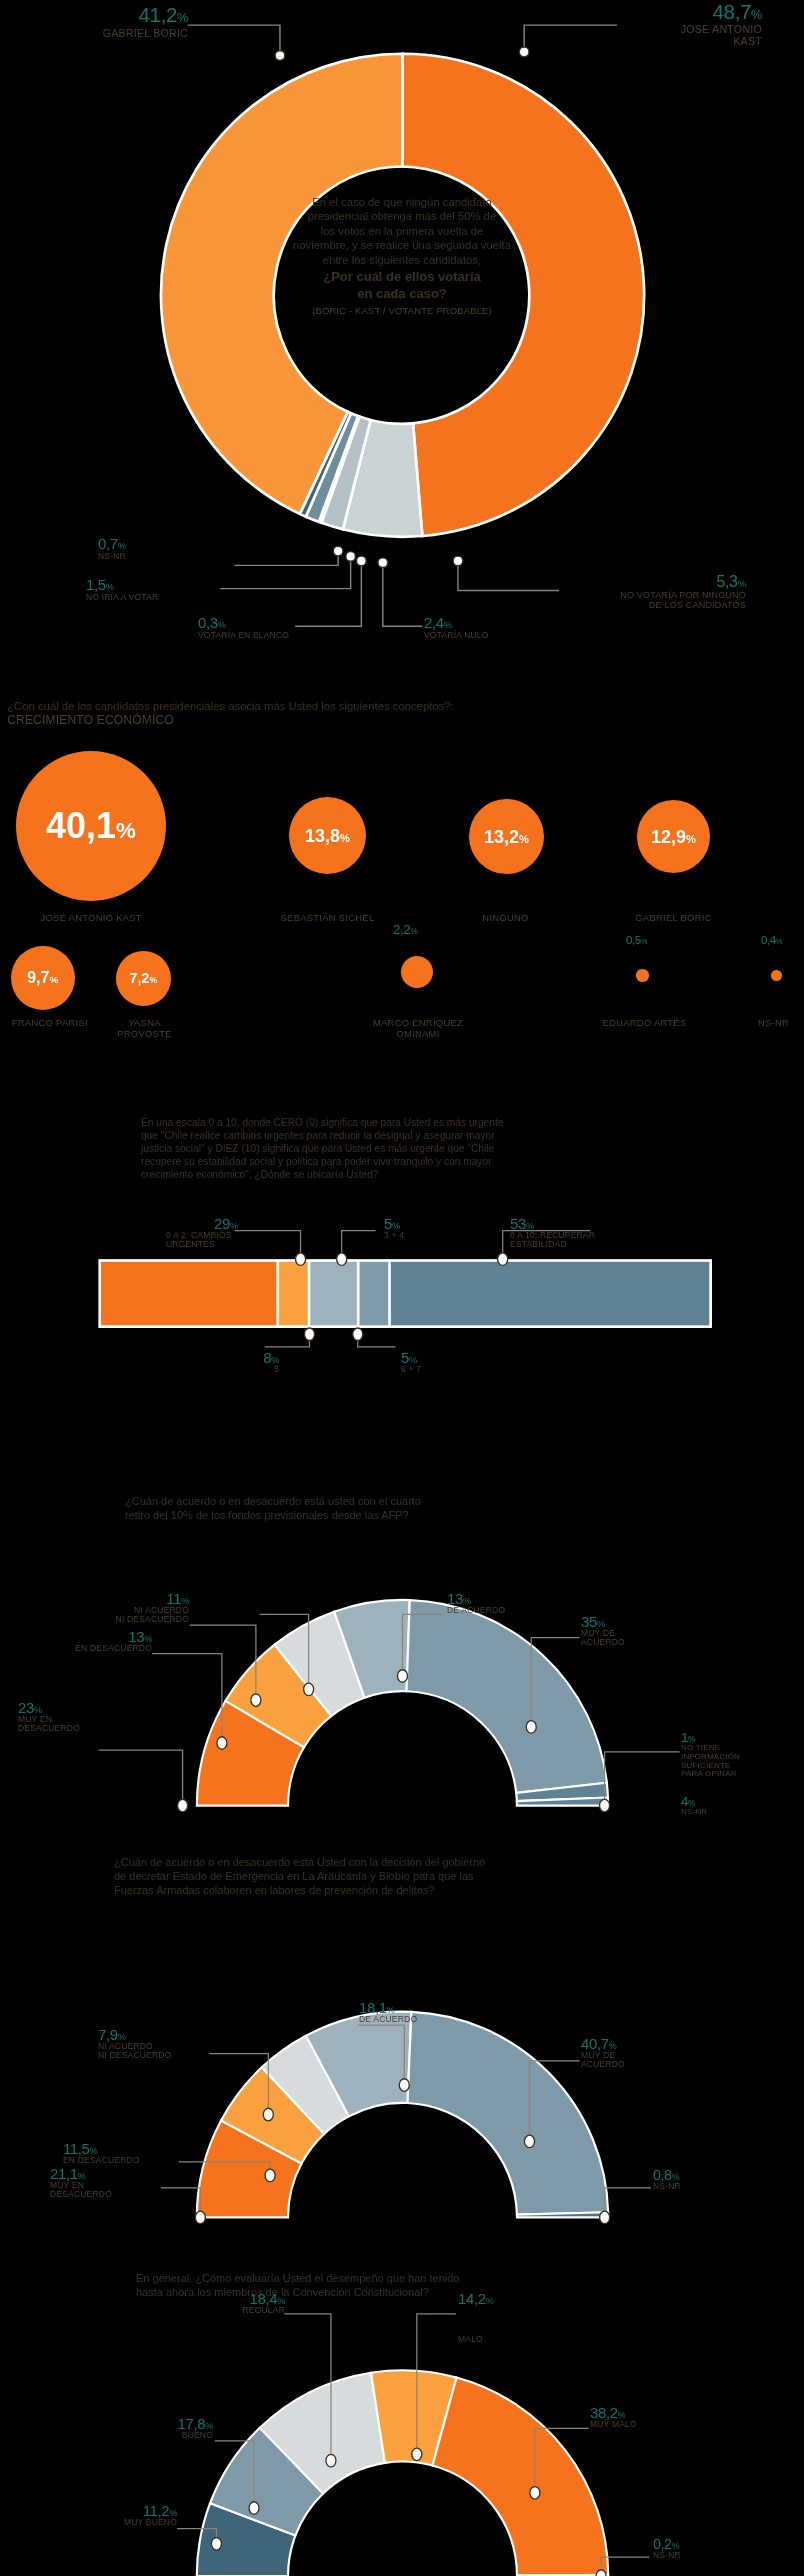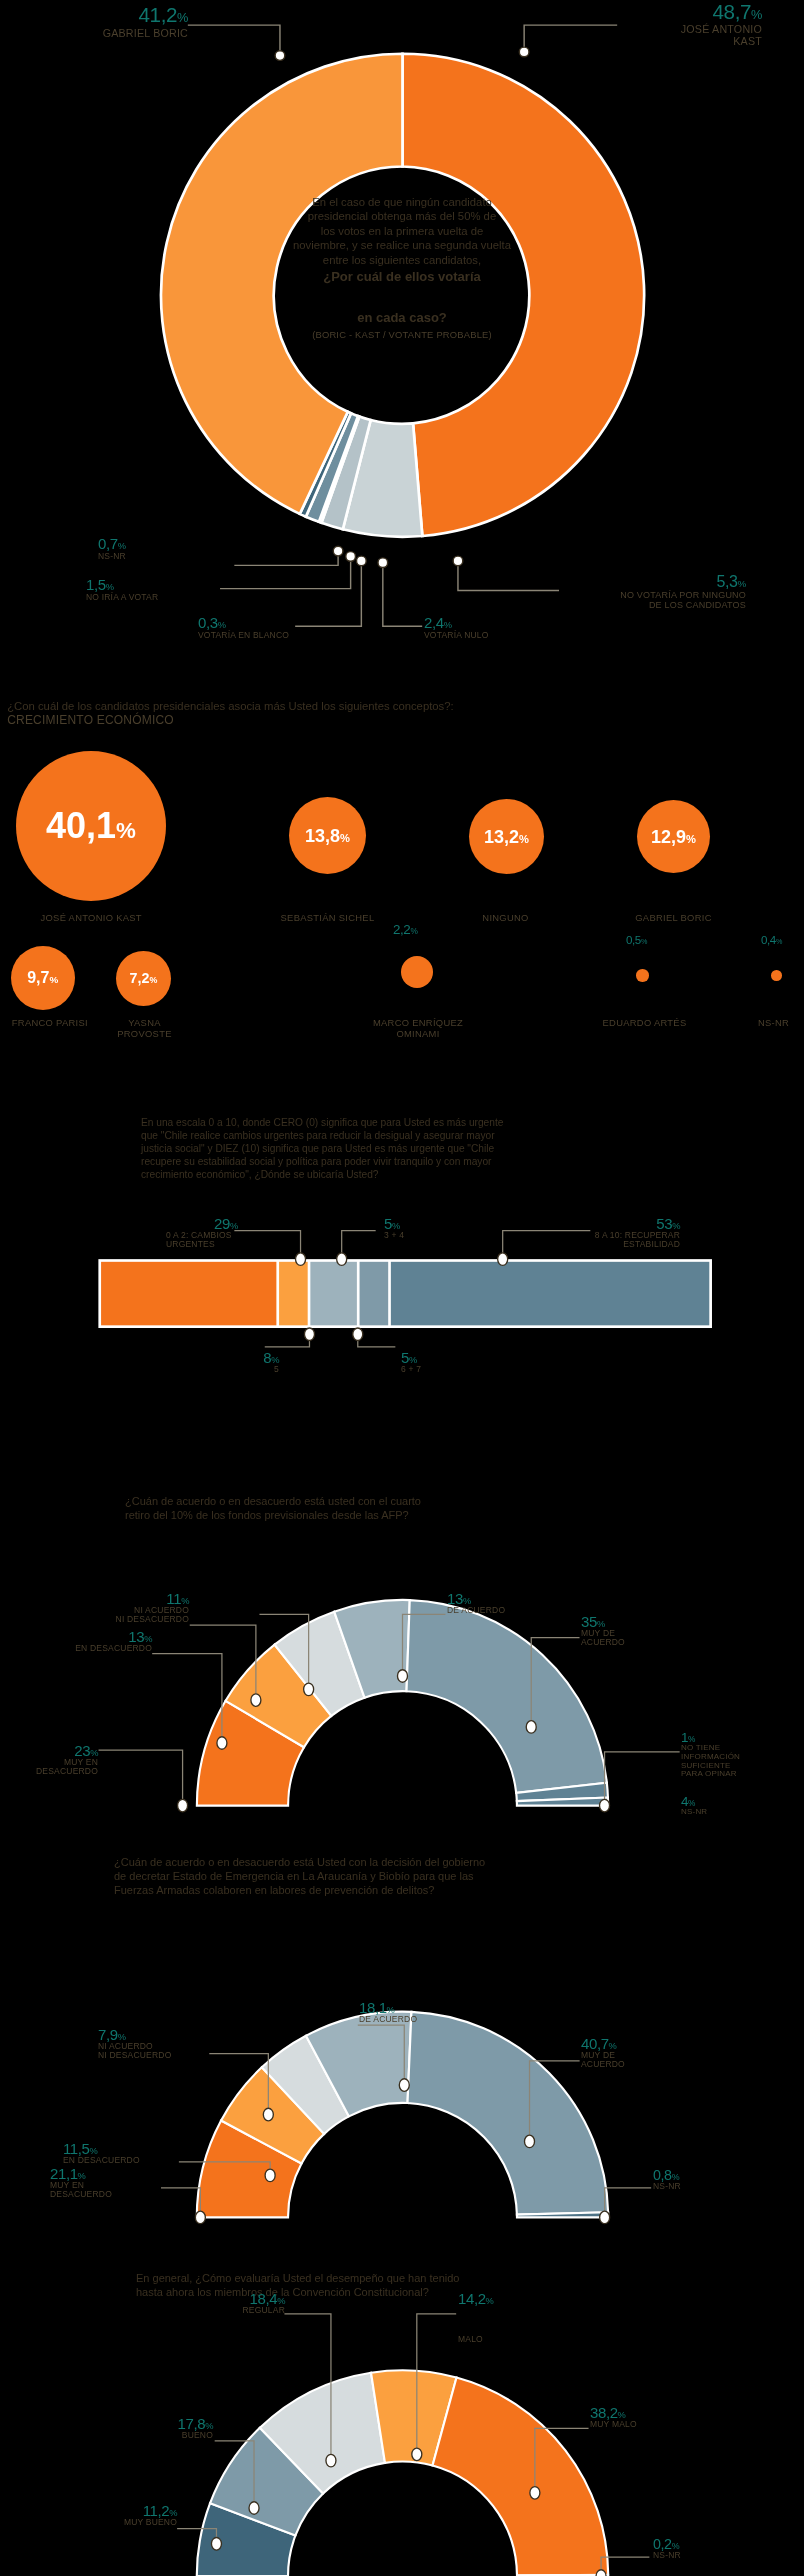--- a/index.html
+++ b/index.html
@@ -61,21 +61,21 @@
       </g>
     </svg>
 
     <div class="abs" style="left:268px;top:195px;width:268px;text-align:center;">
       <div class="qtext" style="font-size:11.3px;">En el caso de que ningún candidato</div>
       <div class="qtext" style="font-size:11.3px;">presidencial obtenga más del 50% de</div>
       <div class="qtext" style="font-size:11.3px;">los votos en la primera vuelta de</div>
       <div class="qtext" style="font-size:11.3px;">noviembre, y se realice una segunda vuelta</div>
       <div class="qtext" style="font-size:11.3px;">entre los siguientes candidatos,</div>
       <div class="qtext" style="font-size:13px;font-weight:bold;margin-top:1.8px;">¿Por cuál de ellos votaría</div>
-      <div class="qtext" style="font-size:13px;font-weight:bold;margin-top:24px;">en cada caso?</div>
+      <div class="qtext" style="font-size:13px;font-weight:bold;">en cada caso?</div>
       <div class="lbl" style="font-size:9.4px;margin-top:3.6px;">(BORIC - KAST  / VOTANTE PROBABLE)</div>
     </div>
 
     <div class="abs" style="left:54px;top:5.4px;width:134px;text-align:right;">
       <div class="num" style="font-size:20.6px;"><span>41,2</span><span class="pct">%</span></div>
       <div class="lbl" style="font-size:10.7px;margin-top:1.8px;">GABRIEL BORIC</div>
     </div>
 
     <div class="abs" style="left:619px;top:1.8px;width:143px;text-align:right;">
       <div class="num" style="font-size:20.6px;"><span>48,7</span><span class="pct">%</span></div>
@@ -170,21 +170,21 @@
 
     <div class="abs" style="left:166px;top:100px;width:125px;">
       <div class="num" style="font-size:15px;margin-left:48px;"><span>29</span><span class="pct">%</span></div>
       <div class="lbl" style="font-size:8.5px;">0 A 2: CAMBIOS</div>
       <div class="lbl" style="font-size:8.5px;">URGENTES</div>
     </div>
     <div class="abs" style="left:384px;top:100px;width:89px;">
       <div class="num" style="font-size:15px;"><span>5</span><span class="pct">%</span></div>
       <div class="lbl" style="font-size:8.5px;">3 + 4</div>
     </div>
-    <div class="abs" style="left:510px;top:100px;width:170px;text-align:right;">
+    <div class="abs" style="left:510px;top:100px;width:170px;text-align:left;">
       <div class="num" style="font-size:15px;"><span>53</span><span class="pct">%</span></div>
       <div class="lbl" style="font-size:8.5px;">8 A 10: RECUPERAR</div>
       <div class="lbl" style="font-size:8.5px;">ESTABILIDAD</div>
     </div>
 
     <svg class="abs" style="left:0;top:0;" width="805" height="331" viewBox="0 0 900 370">
 
       <g stroke="#8b8576" stroke-width="1.4" fill="none">
         <path d="M336,160 L336,128 L262,128"></path>
         <path d="M382,160 L382,128 L420,128"></path>
@@ -282,21 +282,21 @@
       <div class="num" style="font-size:13.4px;"><span>1</span><span class="pct">%</span></div>
       <div class="lbl" style="font-size:8px;">NO TIENE</div>
       <div class="lbl" style="font-size:8px;">INFORMACIÓN</div>
       <div class="lbl" style="font-size:8px;">SUFICIENTE</div>
       <div class="lbl" style="font-size:8px;">PARA OPINAR</div>
     </div>
     <div class="abs" style="left:681px;top:347px;width:89px;">
       <div class="num" style="font-size:13.4px;"><span>4</span><span class="pct">%</span></div>
       <div class="lbl" style="font-size:8px;">NS-NR</div>
     </div>
-    <div class="abs" style="left:18px;top:252px;width:80px;text-align:right;margin-top:43px;">
+    <div class="abs" style="left:18px;top:252px;width:80px;">
       <div class="num" style="font-size:15px;"><span>23</span><span class="pct">%</span></div>
       <div class="lbl" style="font-size:8.5px;">MUY EN</div>
       <div class="lbl" style="font-size:8.5px;">DESACUERDO</div>
     </div>
   </div>
 
   <div class="abs" style="left:0;top:1855px;width:805px;height:376px;">
     <div class="abs" style="left:114px;top:0;width:608px;">
       <div class="qtext" style="font-size:11px;">¿Cuán de acuerdo o en desacuerdo está Usted con la decisión del gobierno</div>
       <div class="qtext" style="font-size:11px;">de decretar Estado de Emergencia en La Araucanía y Biobío para que las</div>

